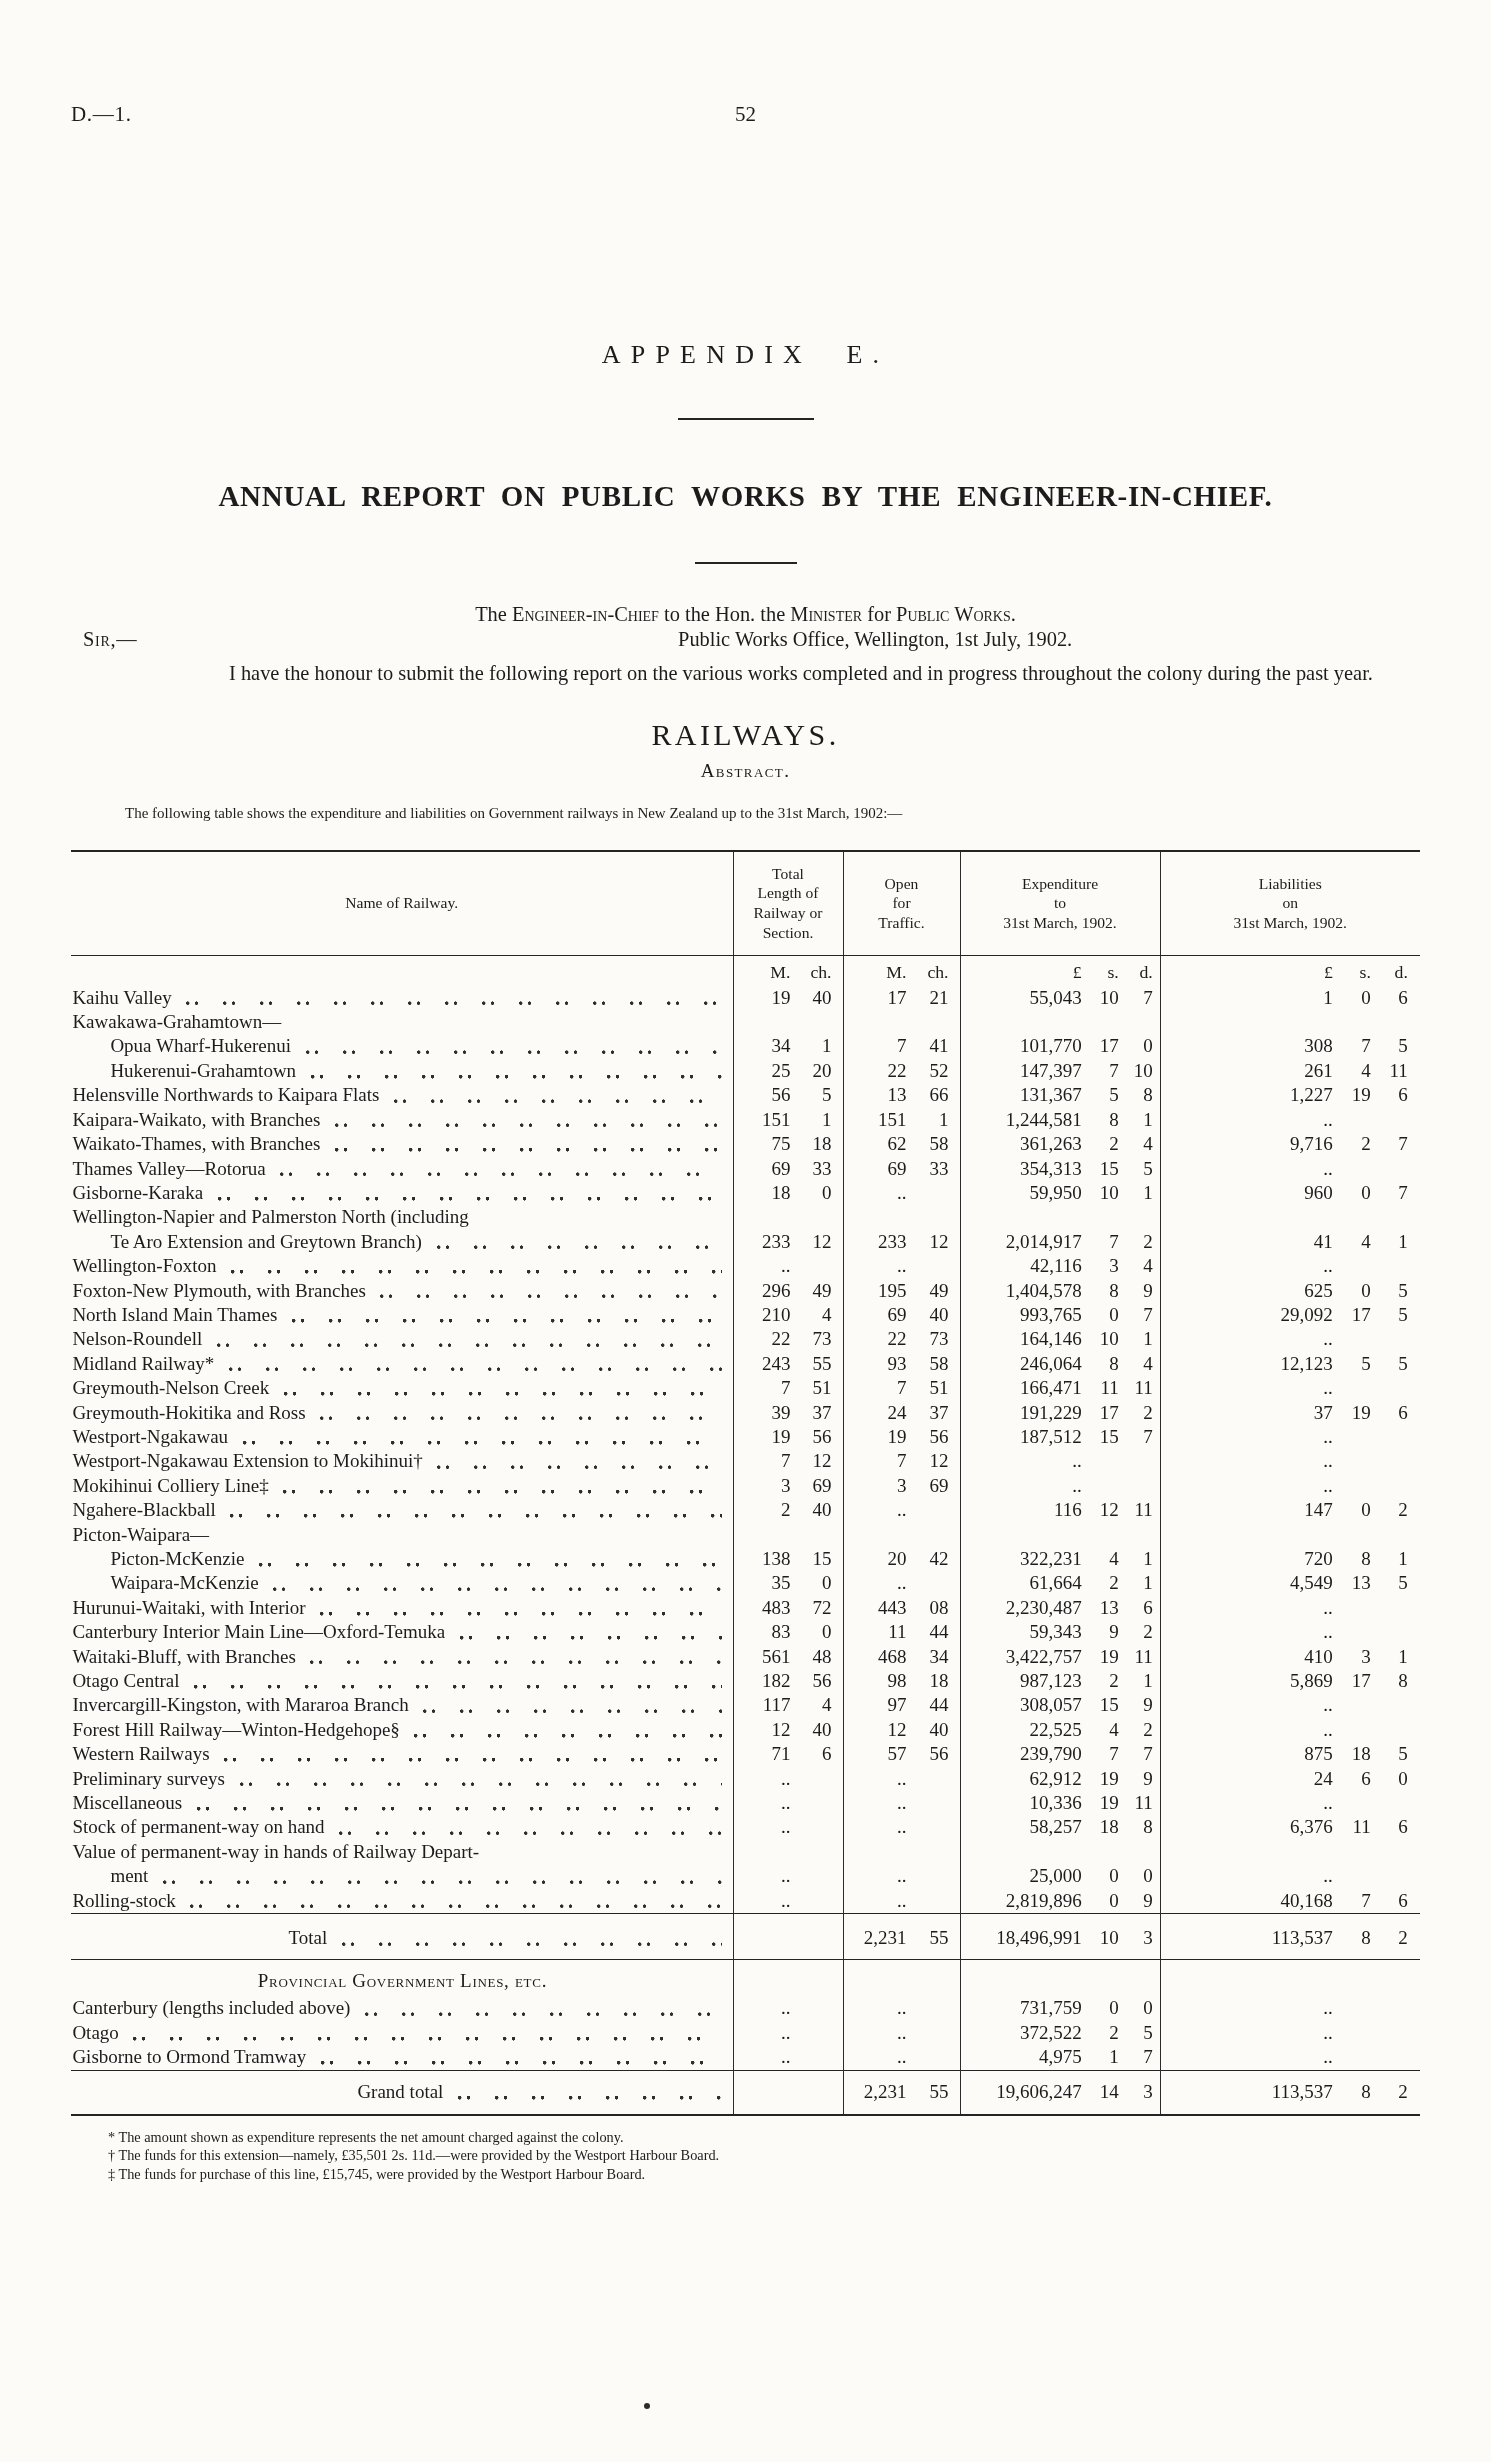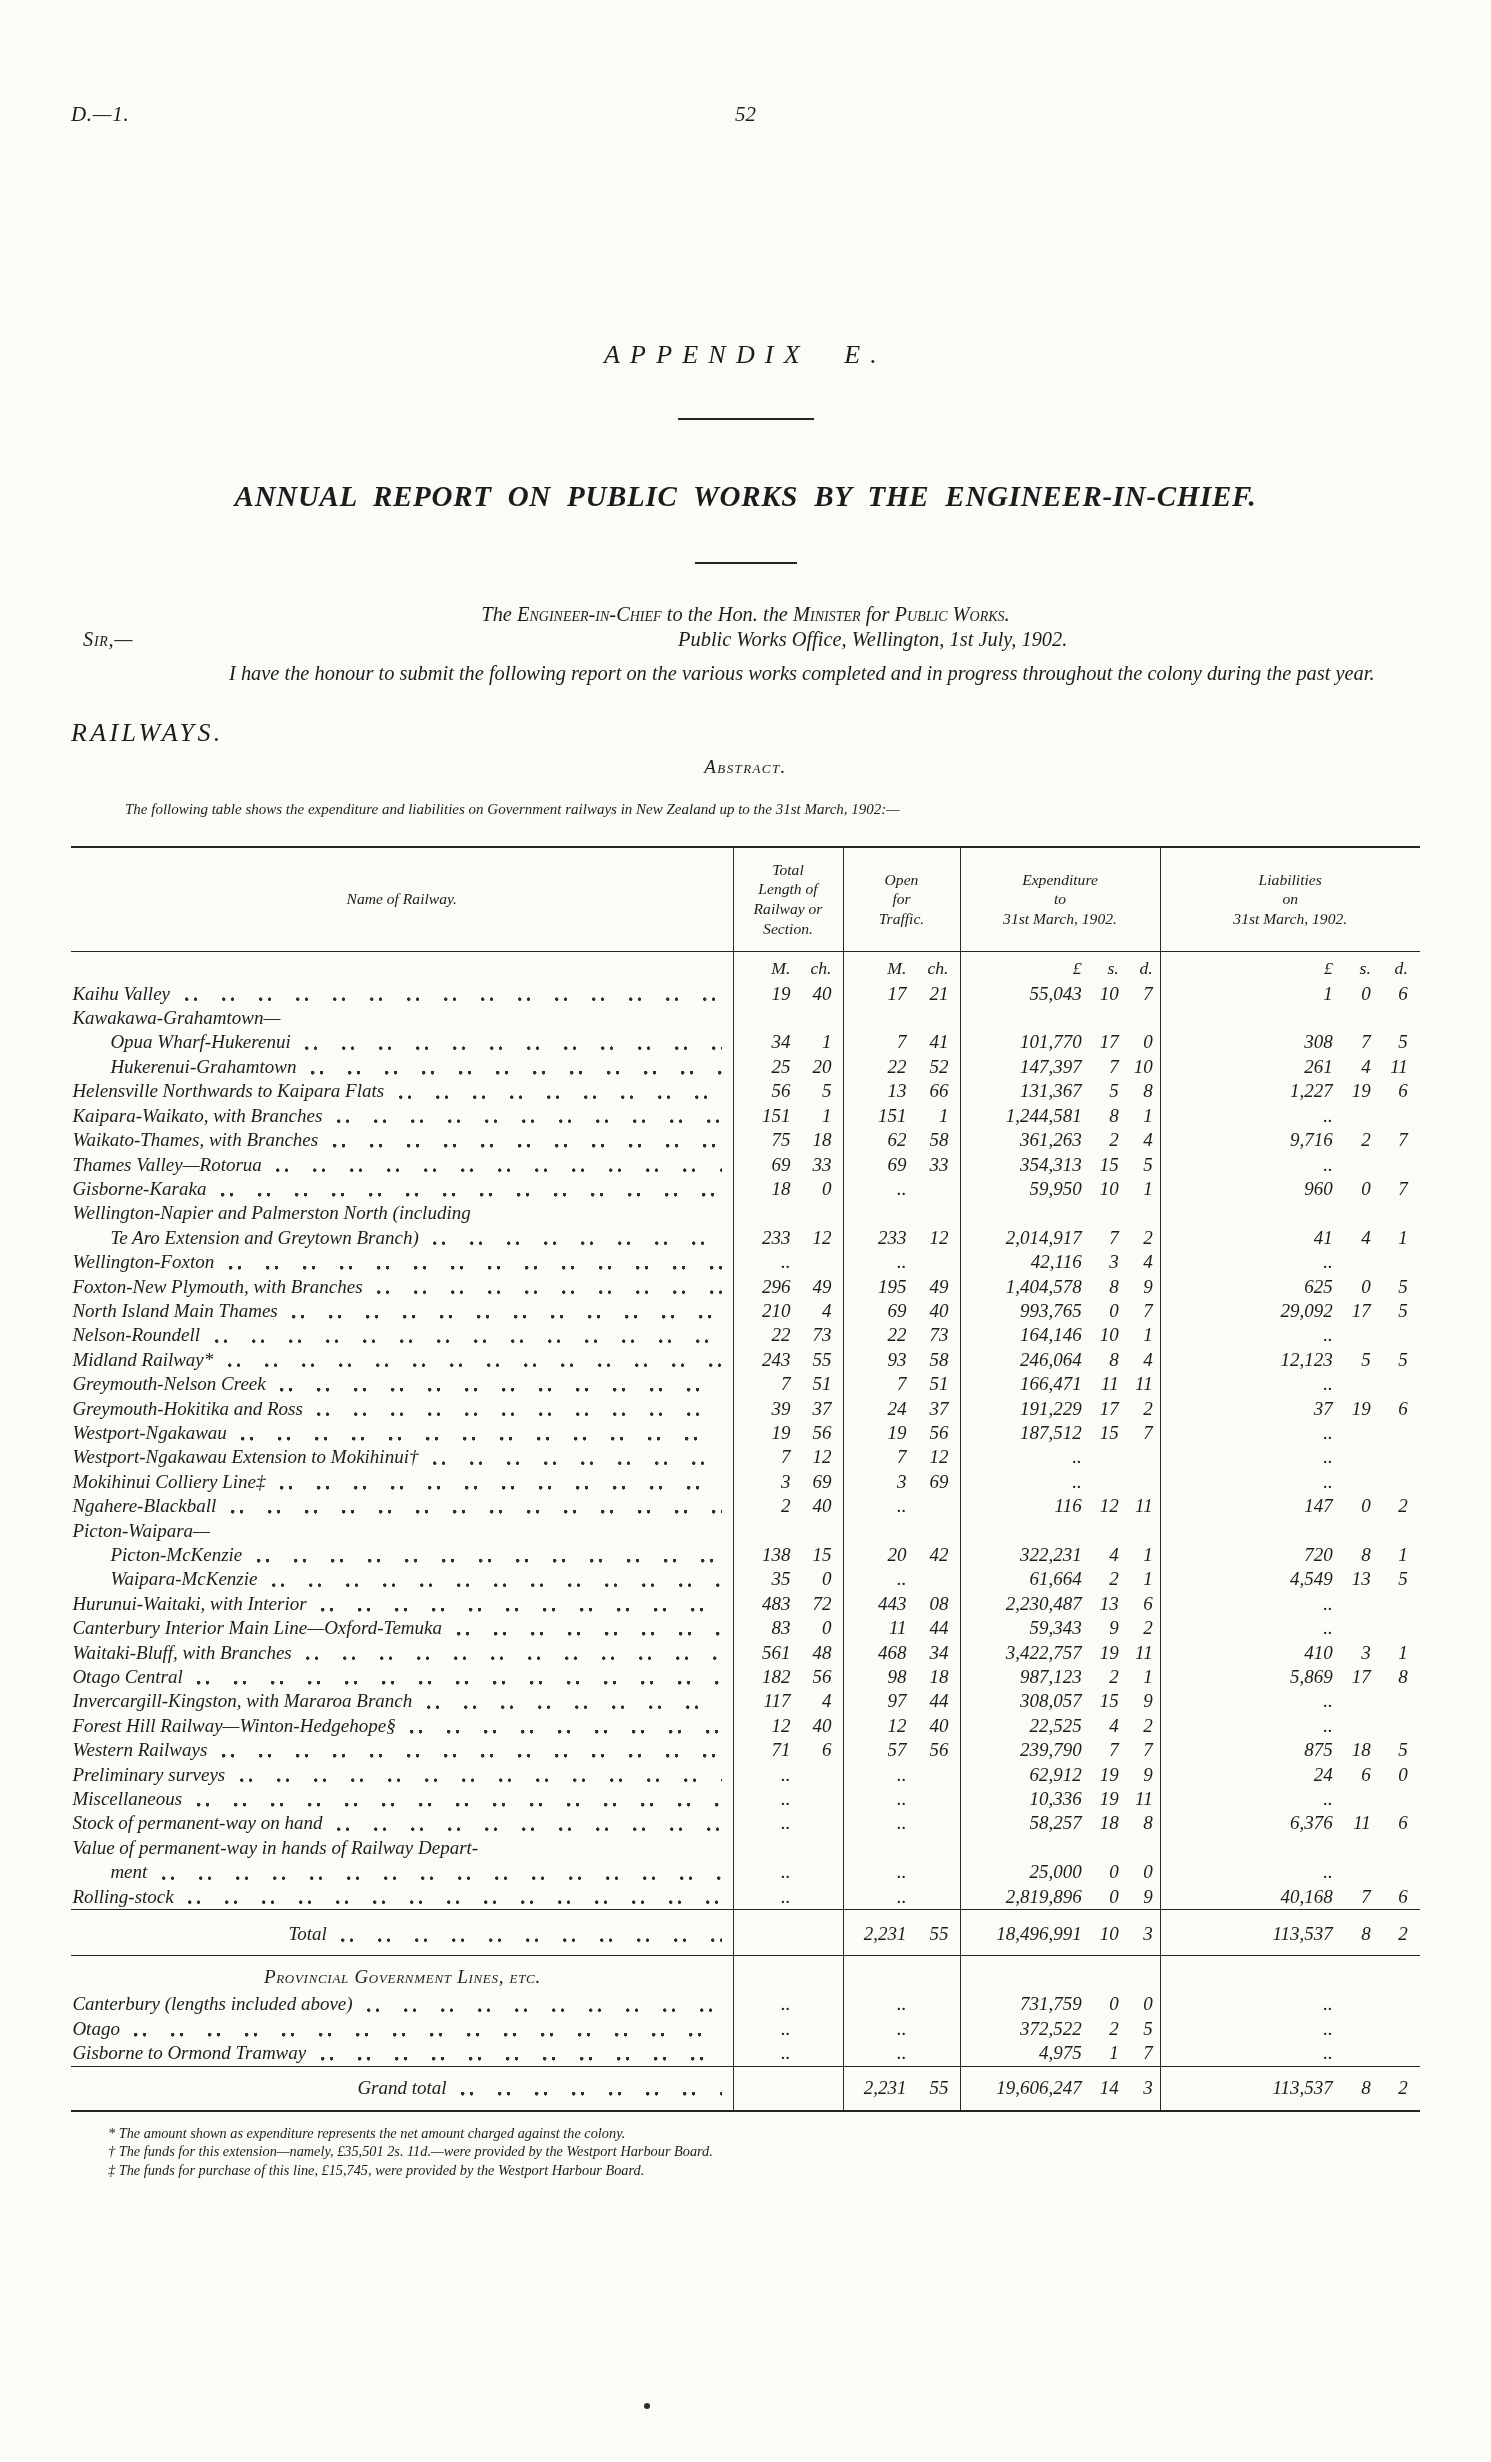--- a/index.html
+++ b/index.html
@@ -5,21 +5,20 @@
   html, body { margin: 0; padding: 0; background: #e8e8e4; }
   .page {
     position: relative;
     width: 1492px;
     height: 2462px;
     margin: 0 auto;
     background: #fcfbf8;
     color: #1c1c1c;
     font-family: "Liberation Serif", "DejaVu Serif", serif;
     overflow: hidden;
-    font-style: italic;
   }
   .content { margin: 0 71px; width: 1349px; }
 
   .pagehead { position: relative; padding-top: 102px; height: 28.5px; font-size: 21px; }
   .docref { position: absolute; left: 0; letter-spacing: 0.7px; }
   .pageno { position: absolute; left: 50%; transform: translateX(-50%); }
 
   .appendix {
     margin-top: 209px;
     text-align: center;
@@ -43,21 +42,21 @@
   .sir-row { position: relative; margin-top: 2.7px; height: 31px; font-size: 20.4px; }
   .sir { position: absolute; left: 12px; letter-spacing: 0.7px; }
   .office { position: absolute; left: 45%; }
   .letter-body {
     margin: 0;
     font-size: 20.4px;
     line-height: 28px;
     text-indent: 158px;
     text-align: justify;
   }
-  .railways { margin: 31px 0 0; font-size: 26px; font-weight: normal; letter-spacing: 3.4px; }
+  .railways { margin: 31px 0 0; text-align: center; font-size: 30px; font-weight: normal; letter-spacing: 3.4px; }
   .abstract { margin: 8.1px 0 0; text-align: center; font-size: 19px; font-weight: normal; letter-spacing: 1.4px; }
   .intro {
     margin: 16.3px 0 0;
     font-size: 15px;
     line-height: 28px;
     text-indent: 54px;
     text-align: justify;
   }
 
   

